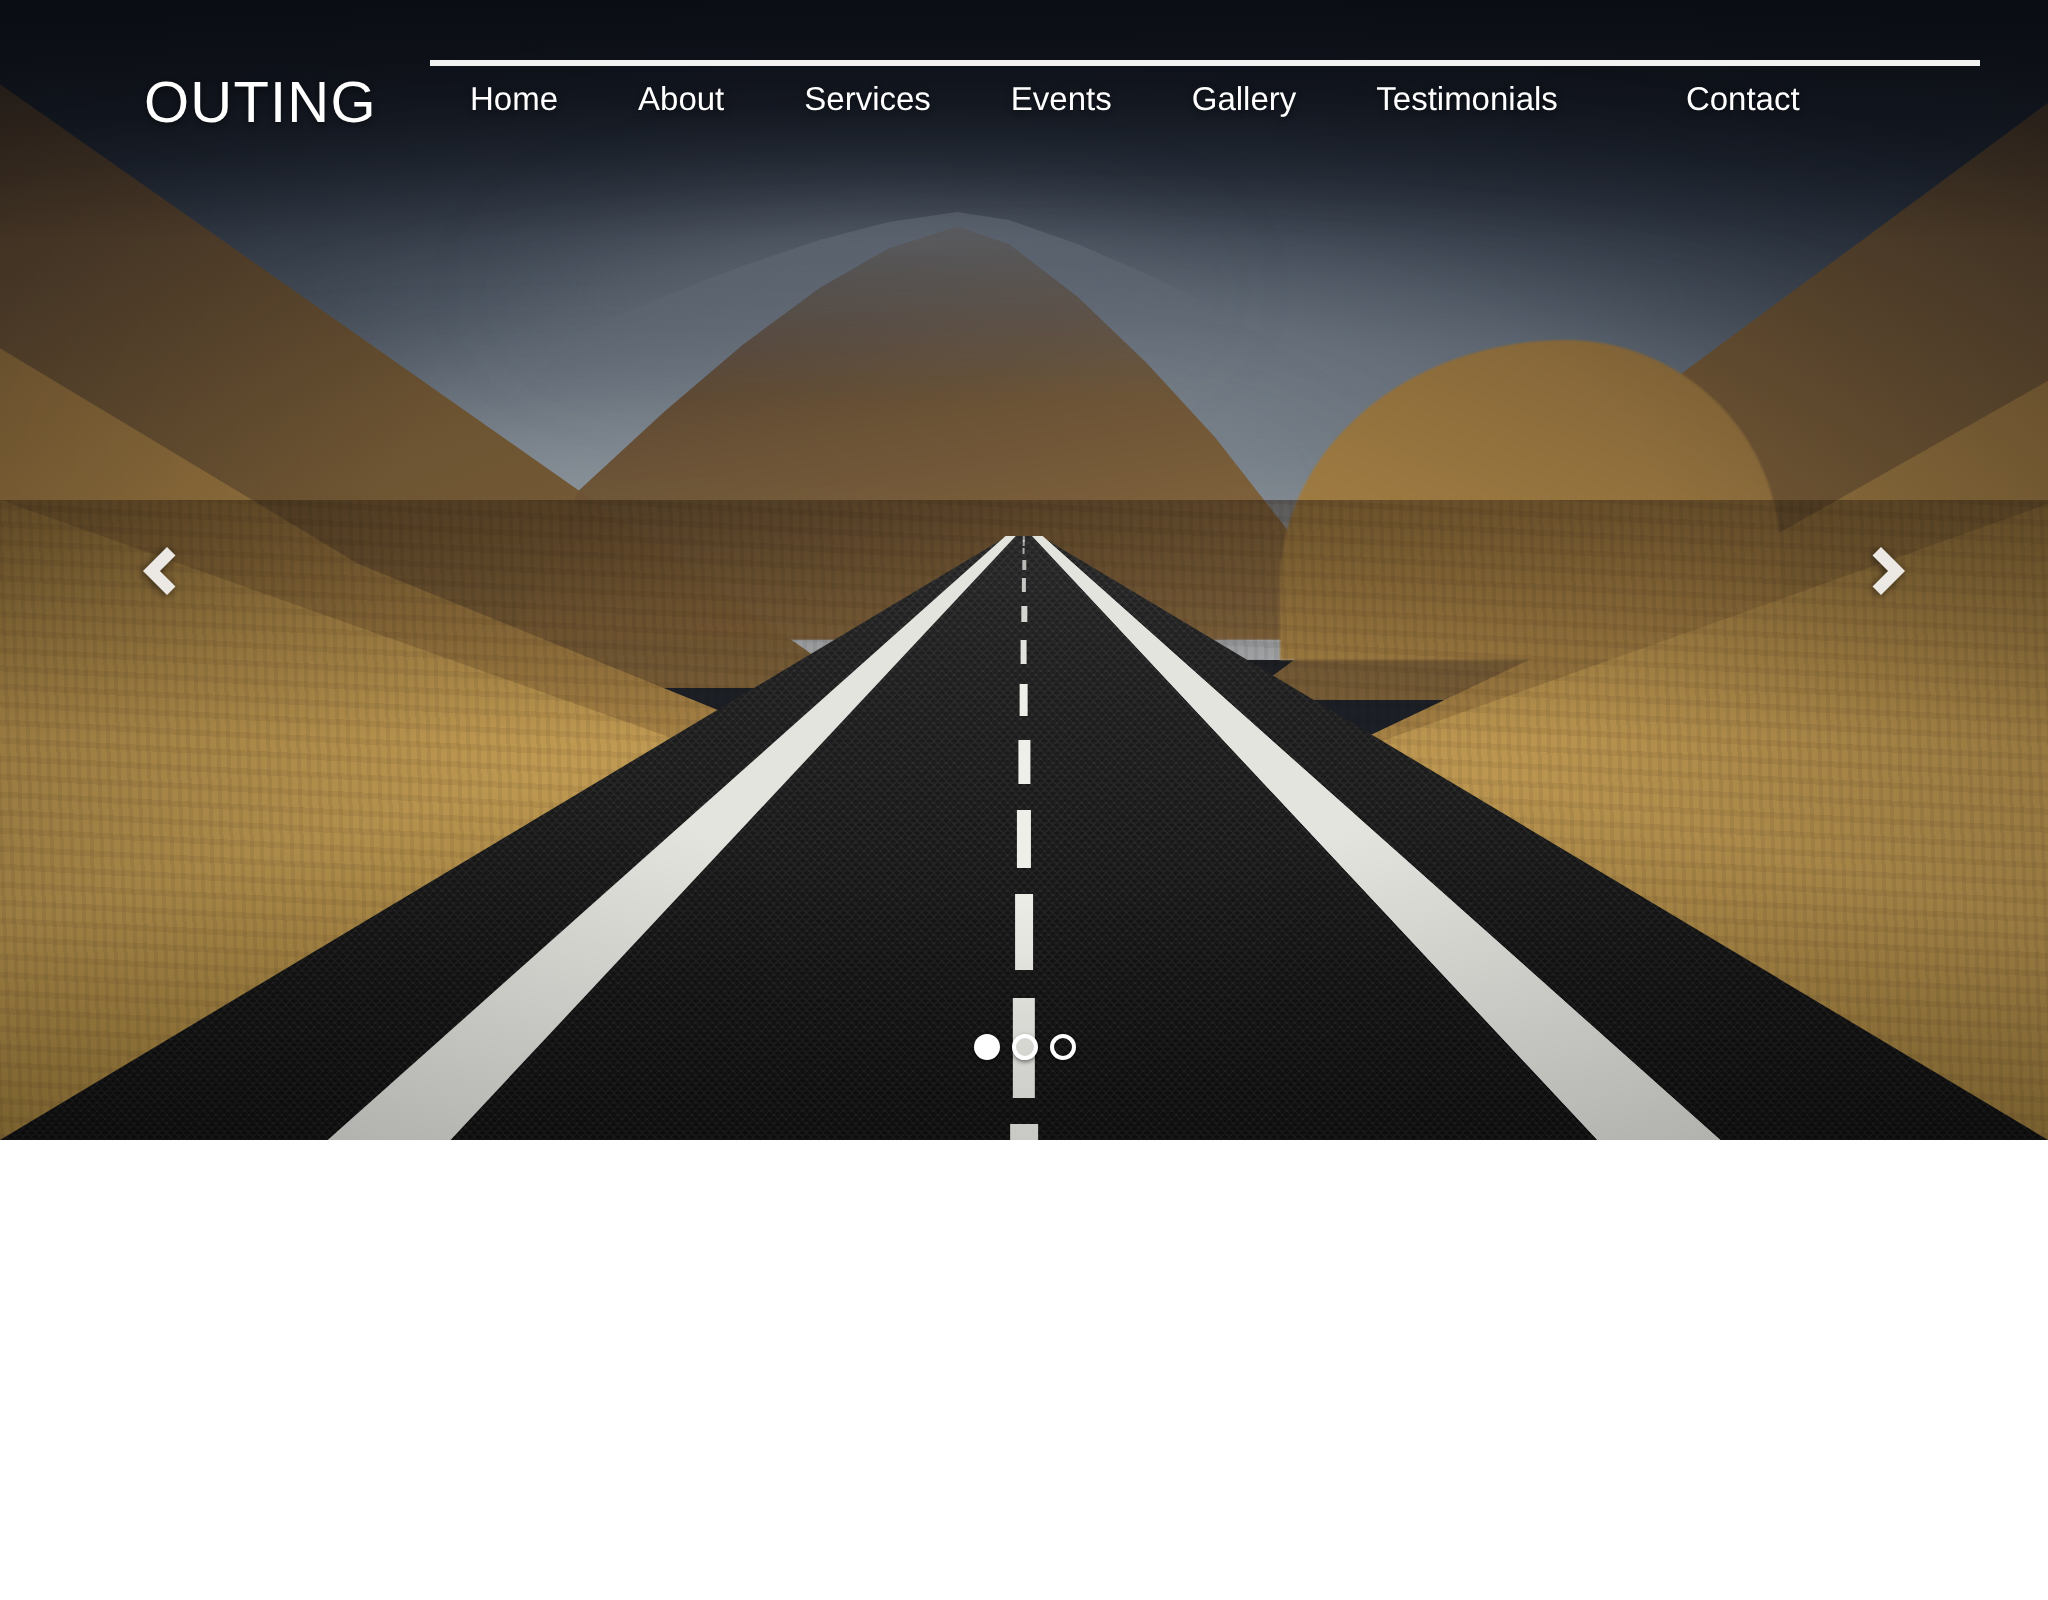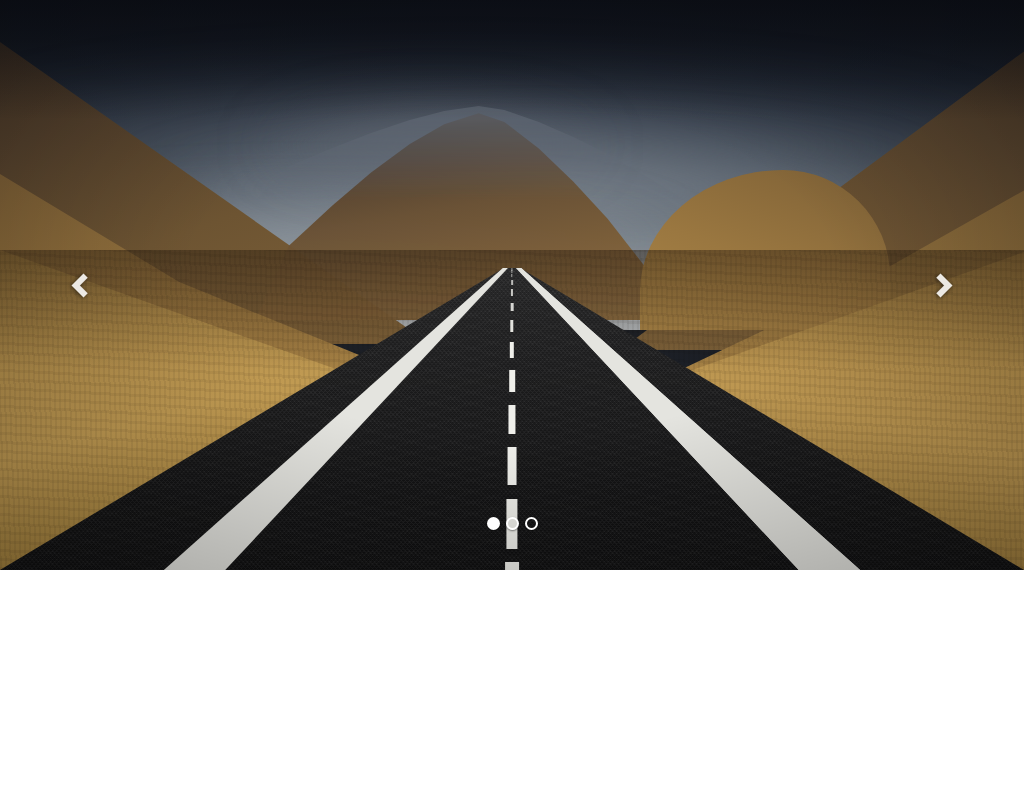--- a/index.html
+++ b/index.html
@@ -201,15 +201,27 @@
       <span class="chev chev-r"></span>
     </div>
 
     <div class="indicators" id="indicators">
         <span class="dot active"></span>
         <span class="dot"></span>
         <span class="dot"></span>
       </div>
   </div>
 
+  <div class="navbar">
+    <div class="brand">OUTING</div>
+    <div class="navlinks" id="navlinks">
+        <a class="navitem">Home</a>
+        <a class="navitem">About</a>
+        <a class="navitem">Services</a>
+        <a class="navitem">Events</a>
+        <a class="navitem">Gallery</a>
+        <a class="navitem wide">Testimonials</a>
+        <a class="navitem">Contact</a>
+      </div>
+  </div>
 
   <div class="below"></div>
 </div>
 
 </body></html>

